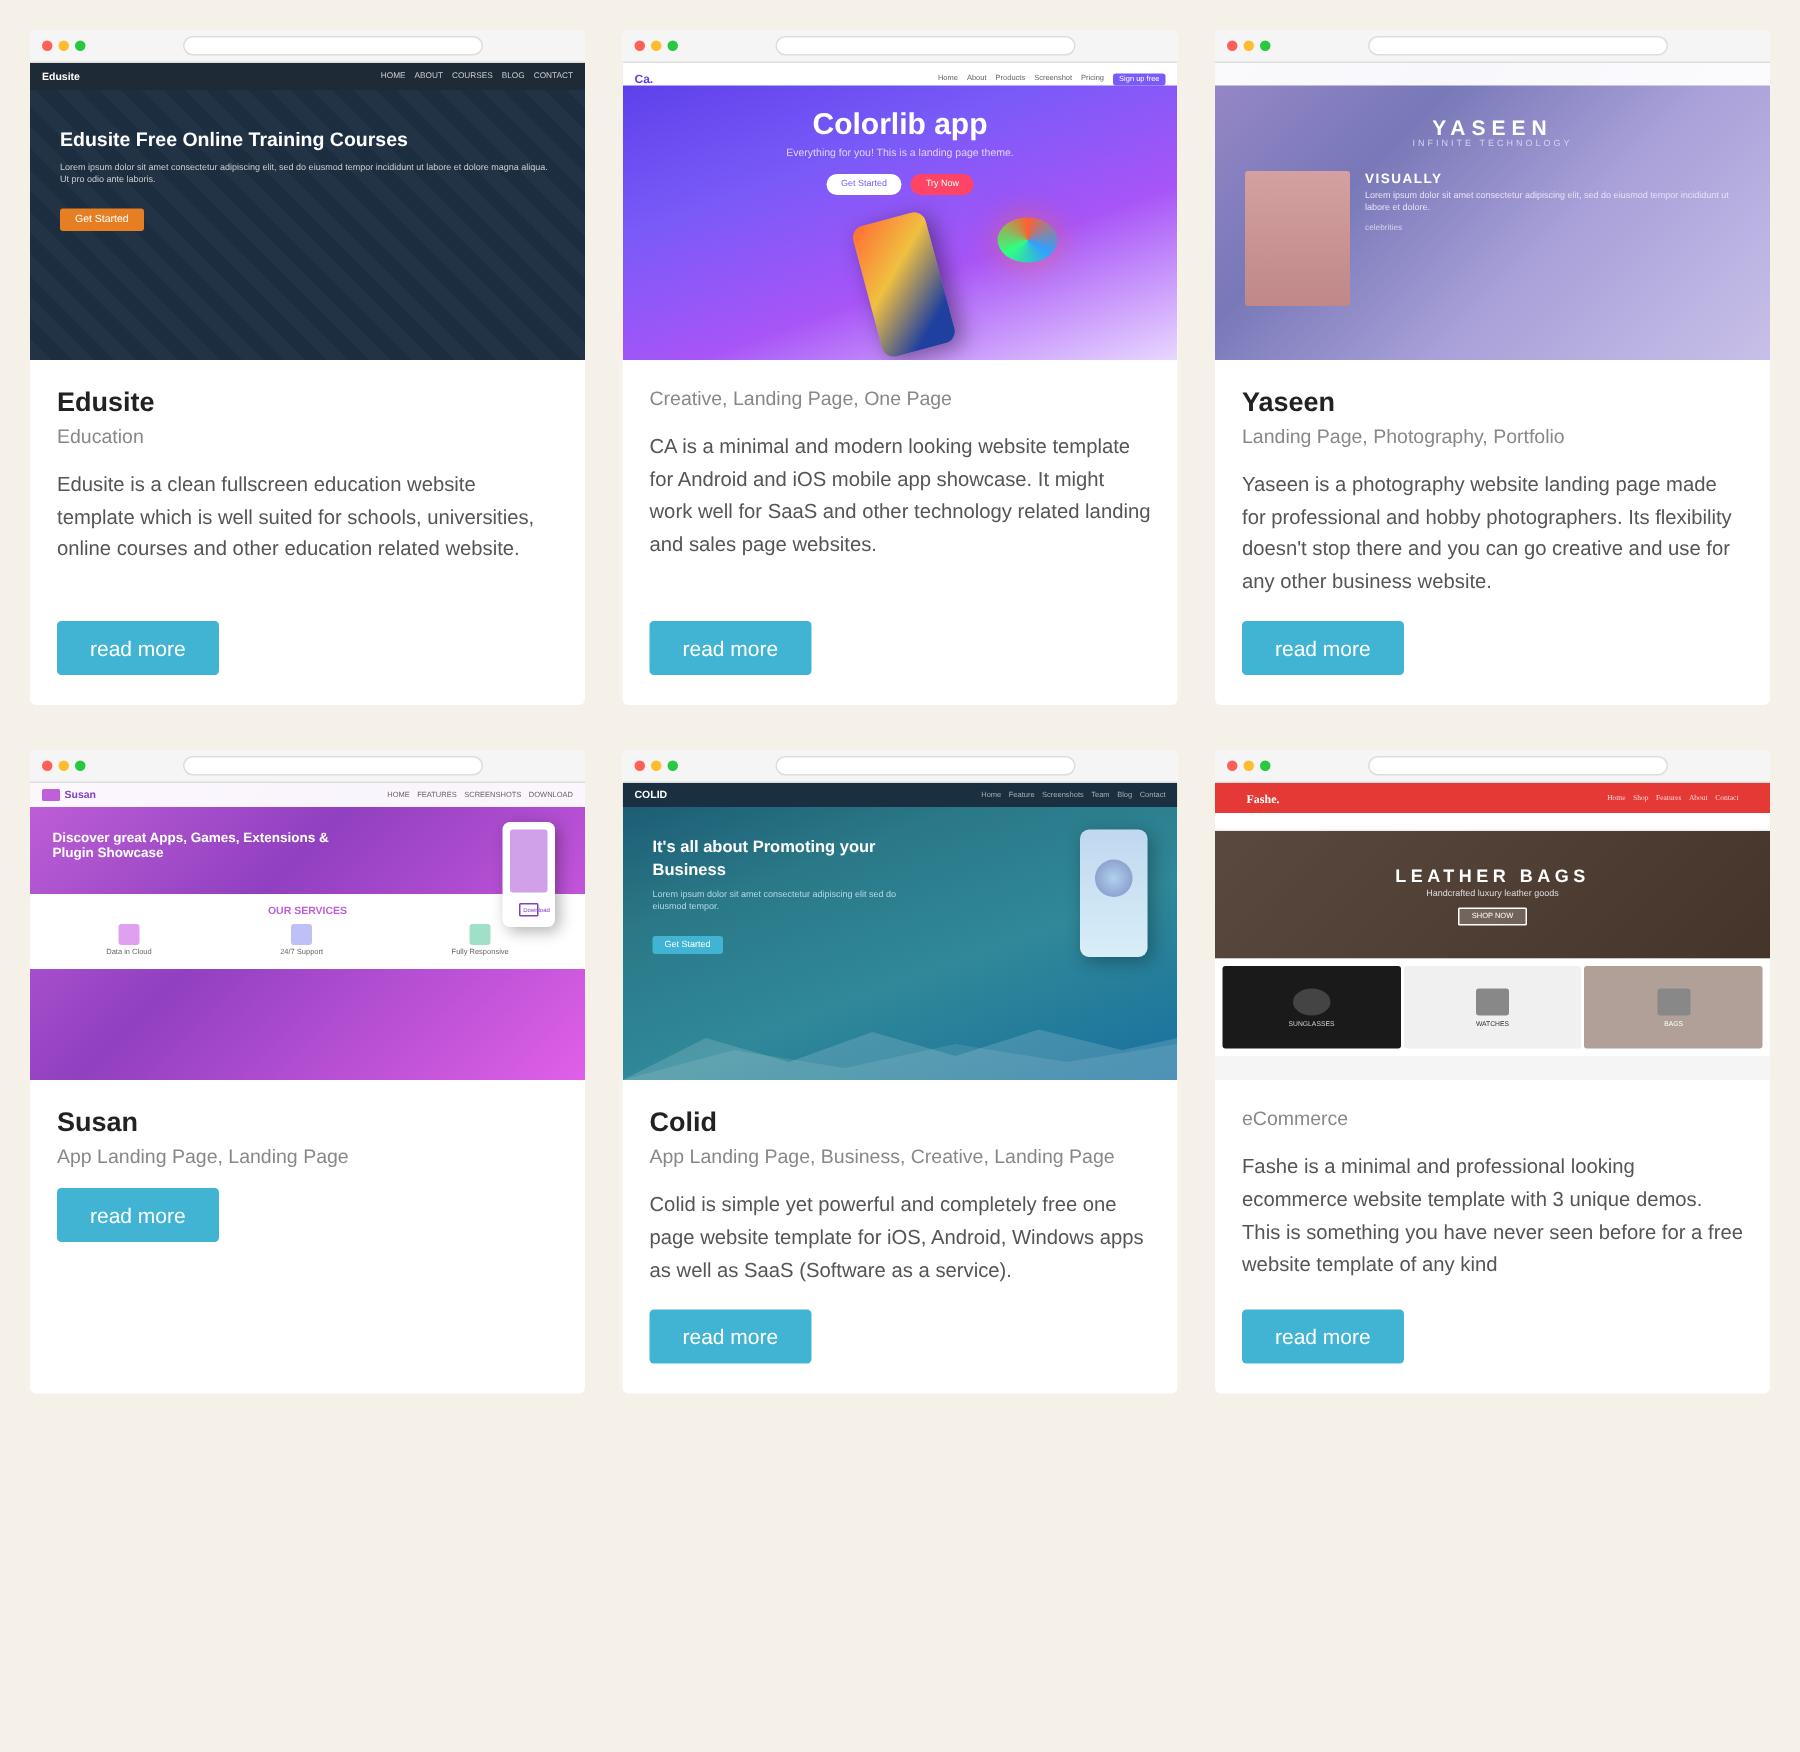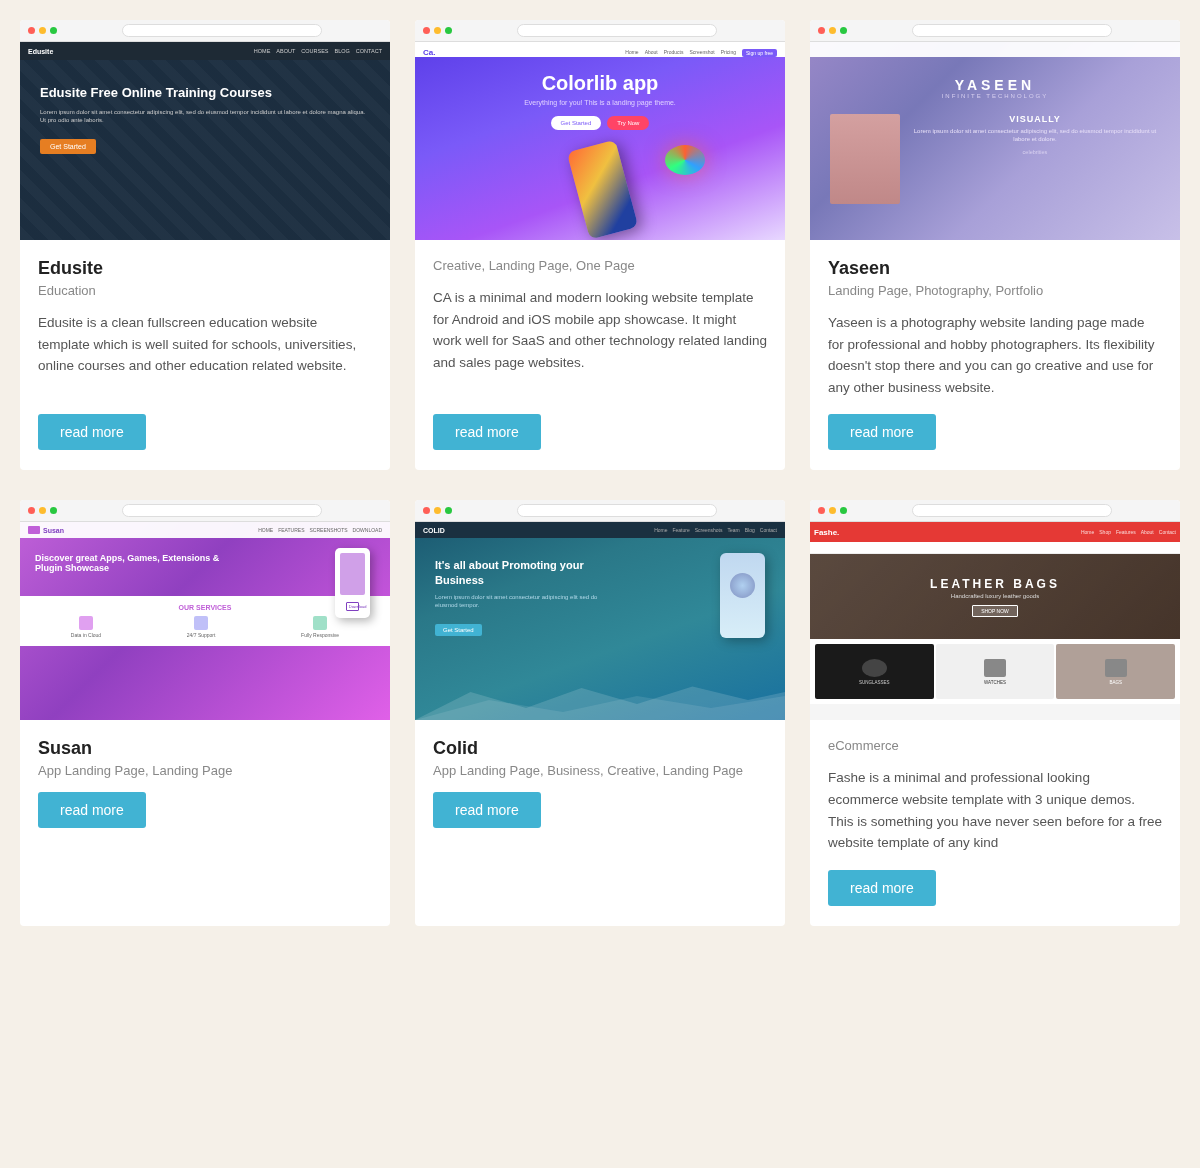--- a/index.html
+++ b/index.html
@@ -219,21 +219,21 @@
         <div class="ss-content">
           <div style="width:100%;height:100%;background:linear-gradient(135deg,#9888c8 0%,#7878b8 30%,#a8a0d8 60%,#c8c0e8 100%);position:relative;">
             <div style="background:rgba(255,255,255,0.95);height:15px;"></div>
             <div style="padding:20px 20px;position:relative;height:calc(100% - 15px);">
               <div style="text-align:center;margin-bottom:15px;">
                 <div style="font-size:14px;font-weight:bold;color:white;letter-spacing:4px;">YASEEN</div>
                 <div style="font-size:6px;color:#d8d0f0;letter-spacing:2px;">INFINITE TECHNOLOGY</div>
               </div>
               <div style="display:flex;gap:10px;align-items:flex-start;">
                 <div style="width:70px;height:90px;background:linear-gradient(180deg,#d4a0a0 0%,#c08888 100%);border-radius:2px;flex-shrink:0;"></div>
-                <div style="flex:1;text-align:center;">
+                <div style="flex:1;">
                   <div style="font-size:9px;font-weight:bold;color:white;letter-spacing:1px;margin-bottom:3px;">VISUALLY</div>
                   <div style="font-size:6px;color:#e8e0f8;line-height:1.4;margin-bottom:5px;">Lorem ipsum dolor sit amet consectetur adipiscing elit, sed do eiusmod tempor incididunt ut labore et dolore.</div>
                   <div style="font-size:5.5px;color:#d8d0f0;">celebrities</div>
                 </div>
               </div>
             </div>
           </div>
         </div>
       </div>
     </div>
@@ -341,36 +341,37 @@
                 </svg>
               </div>
             </div>
           </div>
         </div>
       </div>
     </div>
     <div class="card-body">
       <div class="card-title">Colid</div>
       <div class="card-tags">App Landing Page, Business, Creative, Landing Page</div>
+      <div class="card-desc">Colid is simple yet powerful and completely free one page website template for iOS, Android, Windows apps as well as SaaS (Software as a service).</div>
       <button class="read-more-btn">read more</button>
     </div>
   </div>
 
   <div class="card">
     <div class="card-image">
       <div class="screenshot-wrapper">
         <div class="browser-chrome">
           <div class="dot dot-red"></div>
           <div class="dot dot-yellow"></div>
           <div class="dot dot-green"></div>
           <div class="url-bar"></div>
         </div>
         <div class="ss-content">
           <div style="width:100%;height:100%;background:#f5f5f5;display:flex;flex-direction:column;">
-            <div style="background:#e53935;height:20px;display:flex;align-items:center;padding:0 4px;">
+            <div style="background:#e53935;height:20px;display:flex;align-items:center;padding:0 21px;font-family:Liberation Serif, serif;">
               <span style="font-size:8px;font-weight:bold;color:white;">Fashe.</span>
               <div style="display:flex;gap:5px;margin-left:auto;">
                 <span style="font-size:5px;color:rgba(255,255,255,0.8);">Home</span>
                 <span style="font-size:5px;color:rgba(255,255,255,0.8);">Shop</span>
                 <span style="font-size:5px;color:rgba(255,255,255,0.8);">Features</span>
                 <span style="font-size:5px;color:rgba(255,255,255,0.8);">About</span>
                 <span style="font-size:5px;color:rgba(255,255,255,0.8);">Contact</span>
               </div>
             </div>
             <div style="background:white;height:12px;border-bottom:1px solid #eee;"></div>

